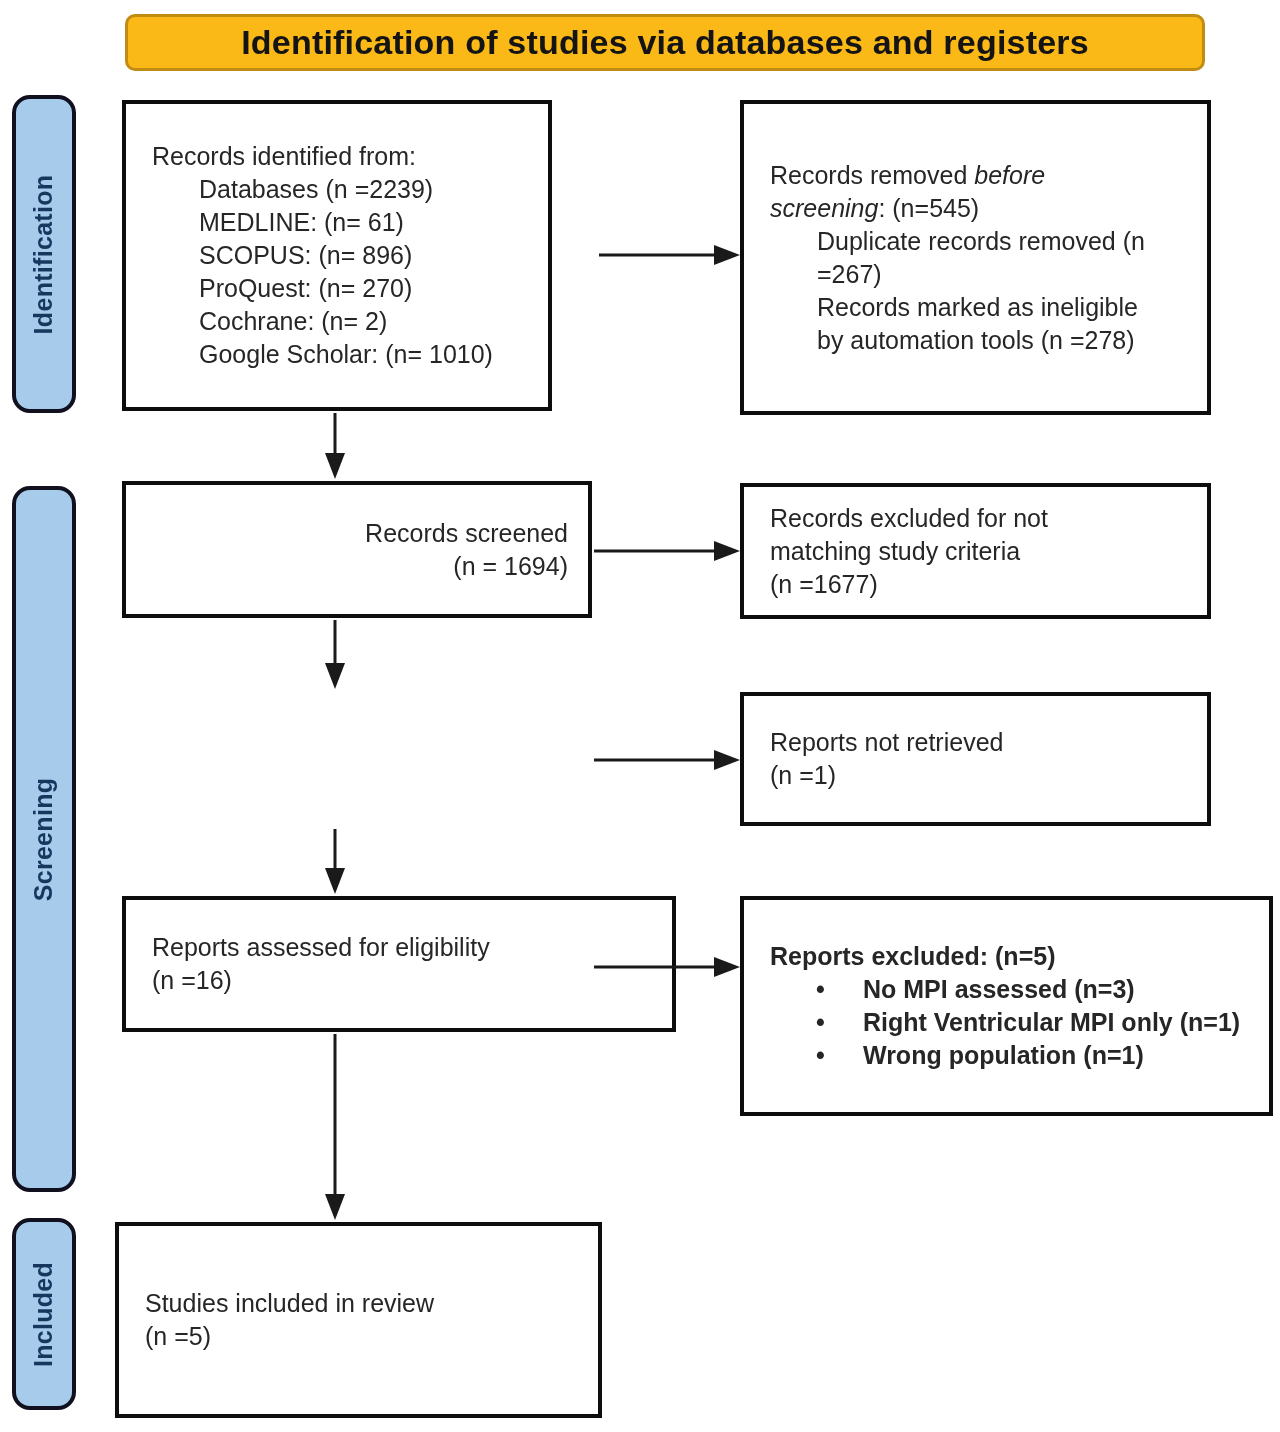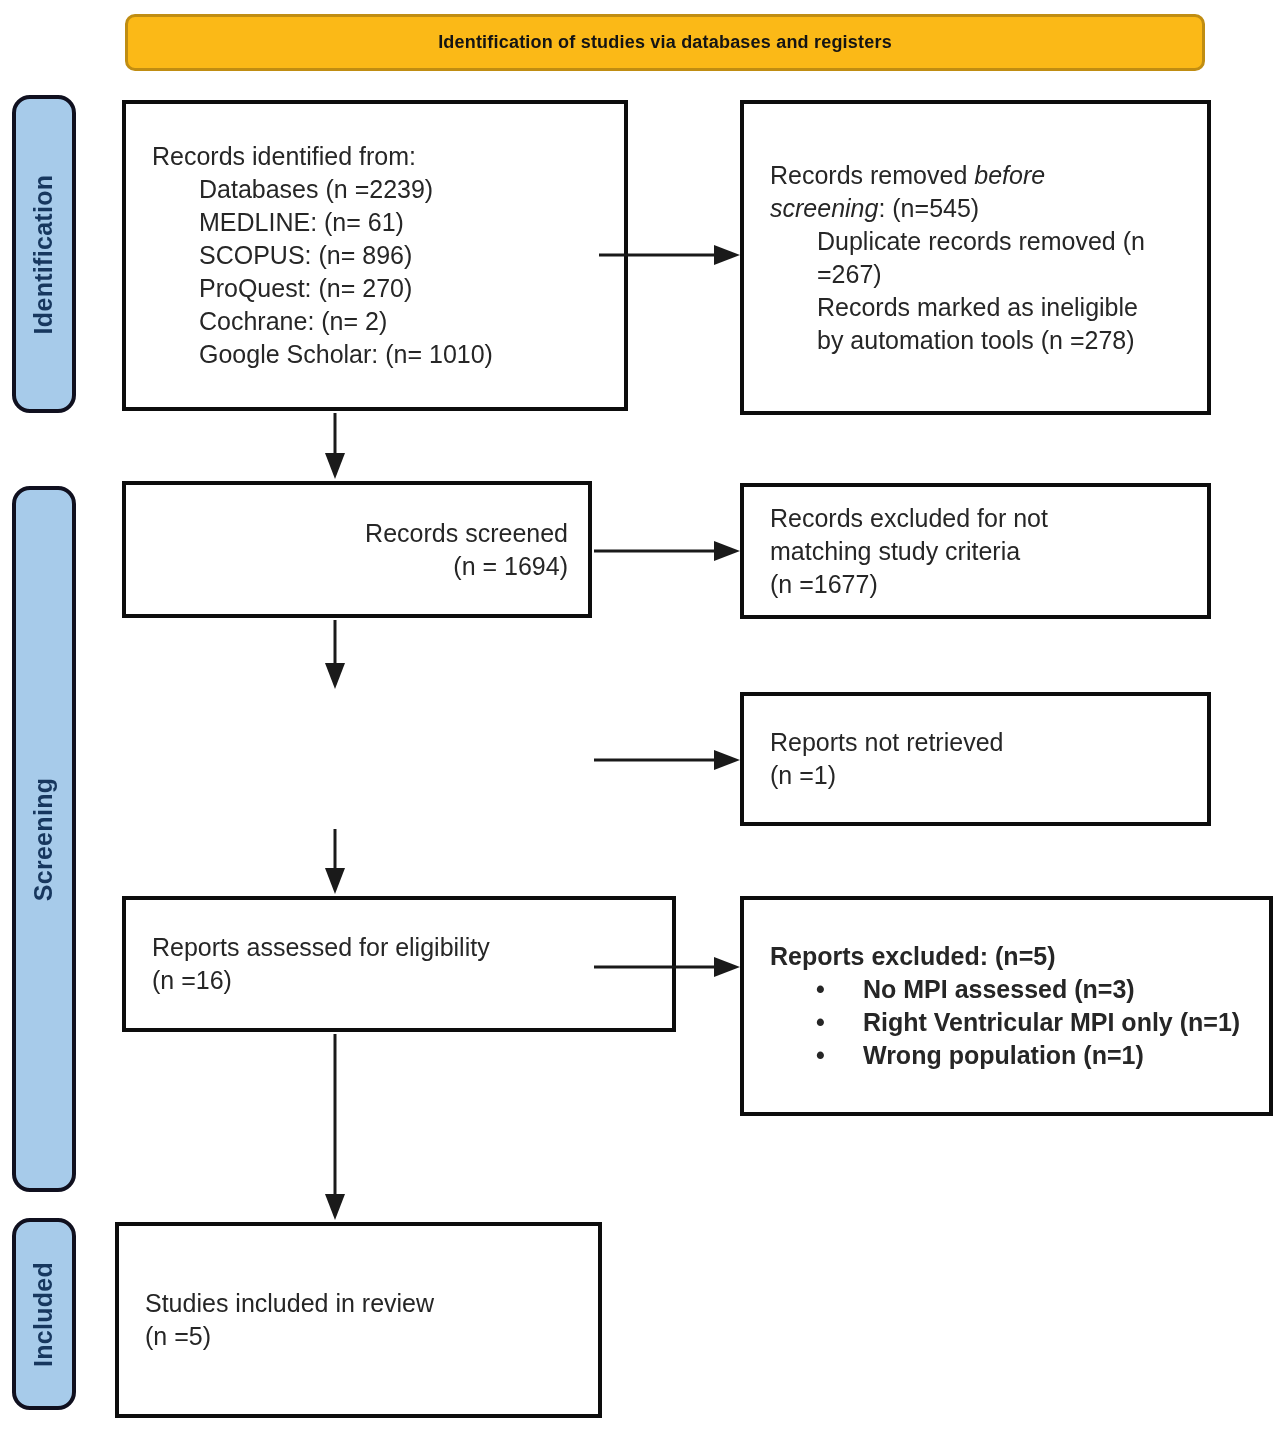--- a/index.html
+++ b/index.html
@@ -22,21 +22,21 @@
     width: 1080px; height: 57px;
     background: #FBB917;
     border: 3px solid #C08D12;
     border-radius: 10px;
     box-sizing: border-box;
     display: flex;
     align-items: center;
     justify-content: center;
   }
   .banner-title {
-    font-size: 18px;
+    font-size: 34px;
     font-weight: bold;
     color: #141414;
     letter-spacing: 0.2px;
   }
   
   .stage-bar {
     position: absolute;
     left: 12px;
     width: 64px;
     background: #A7CBEA;
@@ -104,21 +104,21 @@
   <div class="stage-bar" style="top:95px; height:318px;">
     <div class="stage-label">Identification</div>
   </div>
   <div class="stage-bar" style="top:486px; height:706px;">
     <div class="stage-label">Screening</div>
   </div>
   <div class="stage-bar" style="top:1218px; height:192px;">
     <div class="stage-label">Included</div>
   </div>
 
-  <div class="box" style="left:122px; top:100px; width:506px; height:311px;">
+  <div class="box" style="left:122px; top:100px; width:430px; height:311px;">
     <div class="line">Records identified from:</div>
     <div class="line indent">Databases (n =2239)</div>
     <div class="line indent">MEDLINE: (n= 61)</div>
     <div class="line indent">SCOPUS: (n= 896)</div>
     <div class="line indent">ProQuest: (n= 270)</div>
     <div class="line indent">Cochrane: (n= 2)</div>
     <div class="line indent">Google Scholar: (n= 1010)</div>
   </div>
 
   <div class="box" style="left:122px; top:481px; width:470px; height:137px;align-items:flex-end;">

